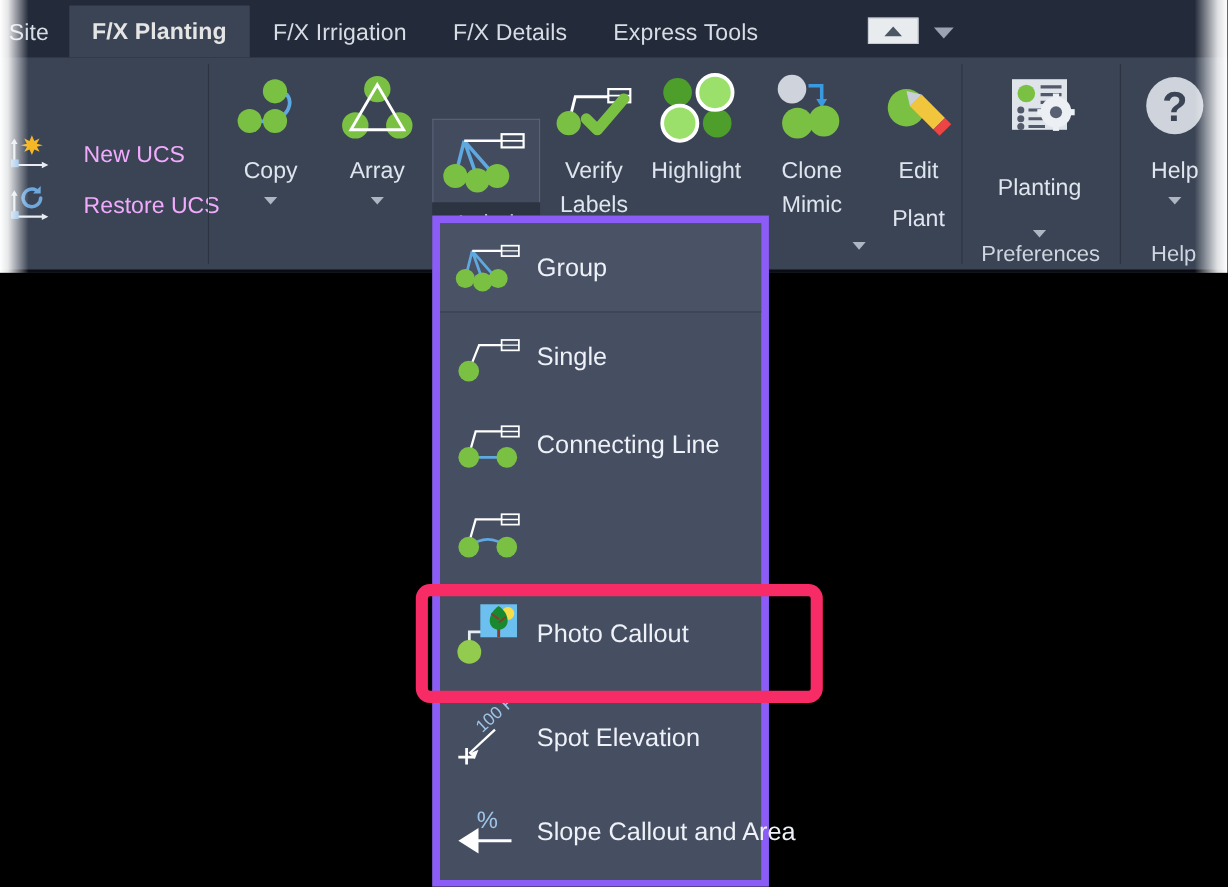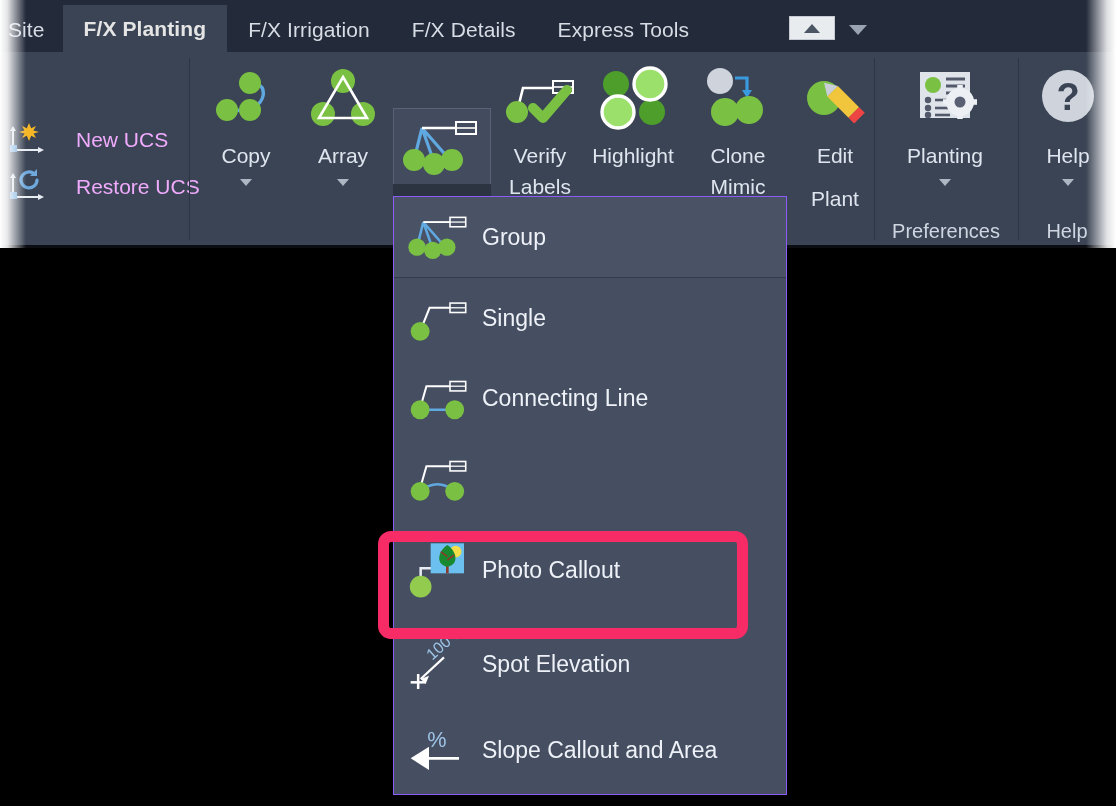--- a/index.html
+++ b/index.html
@@ -82,23 +82,23 @@
     width:98px;background:#434c5e;border:1px solid #596278;box-sizing:border-box;
     border-bottom:none;
   }
   .bigbtn.sel .capwrap{
     width:98px;background:#2c3341;display:flex;flex-direction:column;align-items:center;
     padding-bottom:10px;
   }
 
   
   .menu{
-    position:absolute;left:393px;top:196px;width:394px;
+    position:absolute;left:393px;top:196px;width:306px;
     background:#464f61;
-    border:1px solid #8b5cf6;
+    border:7px solid #8b5cf6;
     box-sizing:border-box;
   }
   .mi{
     position:relative;display:flex;align-items:center;height:80px;
     padding-left:10px;box-sizing:border-box;
   }
   .mi .mi-ico{width:70px;height:62px;display:flex;align-items:center;justify-content:center;flex:0 0 70px;}
   .mi .mi-lbl{color:#eef2f8;font-size:23px;margin-left:8px;white-space:nowrap;}
   .mi-sep{height:1px;background:#333b49;margin:0;}
 
@@ -264,21 +264,21 @@
             <path d="M68 27 L76 27 L76 42 L68 42 Z" fill="#ef4444"></path>
           </g>
         </svg>
       </div>
       <div class="cap">Edit</div>
       <div class="cap" style="margin-top:12px;">Plant</div>
     </div>
 
     <div class="panel-sep" style="left:874px;"></div>
 
-    <div class="bigbtn" style="left:893px;width:104px;">
+    <div class="bigbtn" style="left:893px;width:104px;gap:15px;">
       <div class="glyph">
         <svg width="86" height="68" viewBox="0 0 86 68">
           <rect x="18" y="8" width="50" height="46" fill="#dfe3ea"></rect>
           <circle cx="31" cy="21" r="8" fill="#7ac143"></circle>
           <g stroke="#52596a" stroke-width="3">
             <line x1="44" y1="15" x2="63" y2="15"></line>
             <line x1="44" y1="22" x2="63" y2="22"></line>
             <line x1="44" y1="29" x2="63" y2="29"></line>
           </g>
           <g fill="#52596a">

